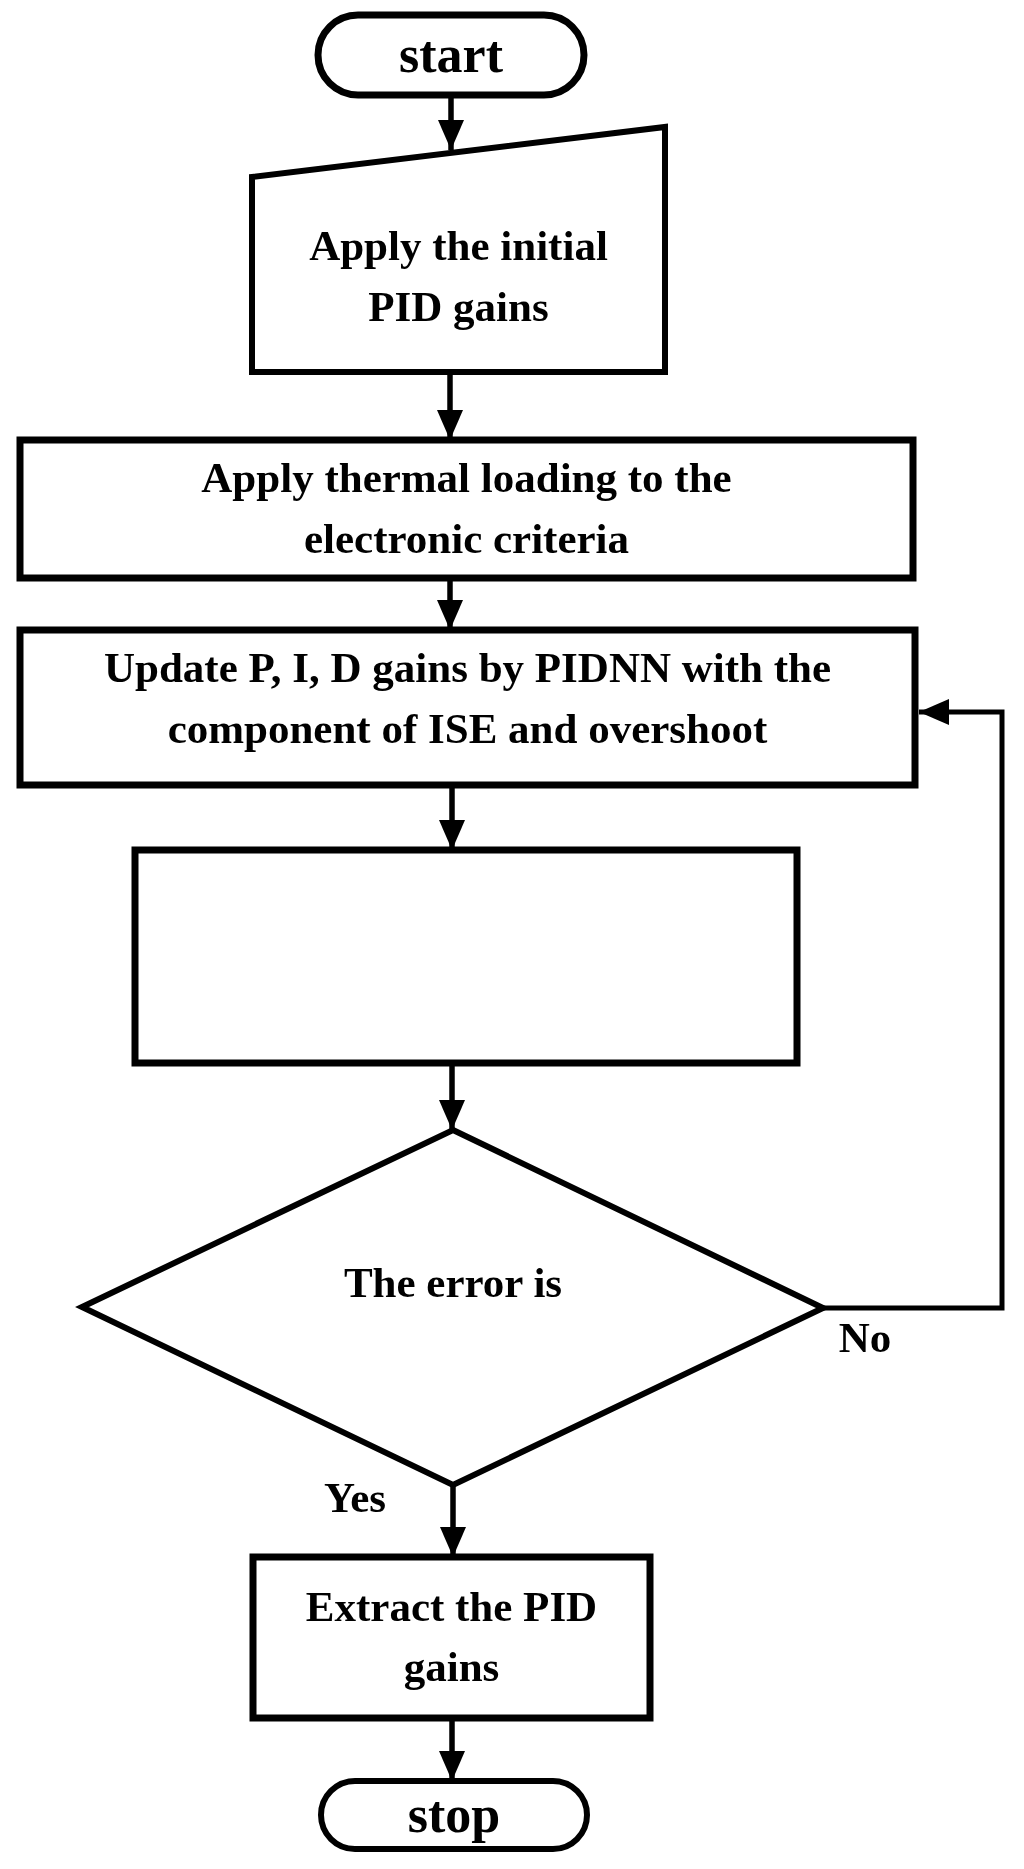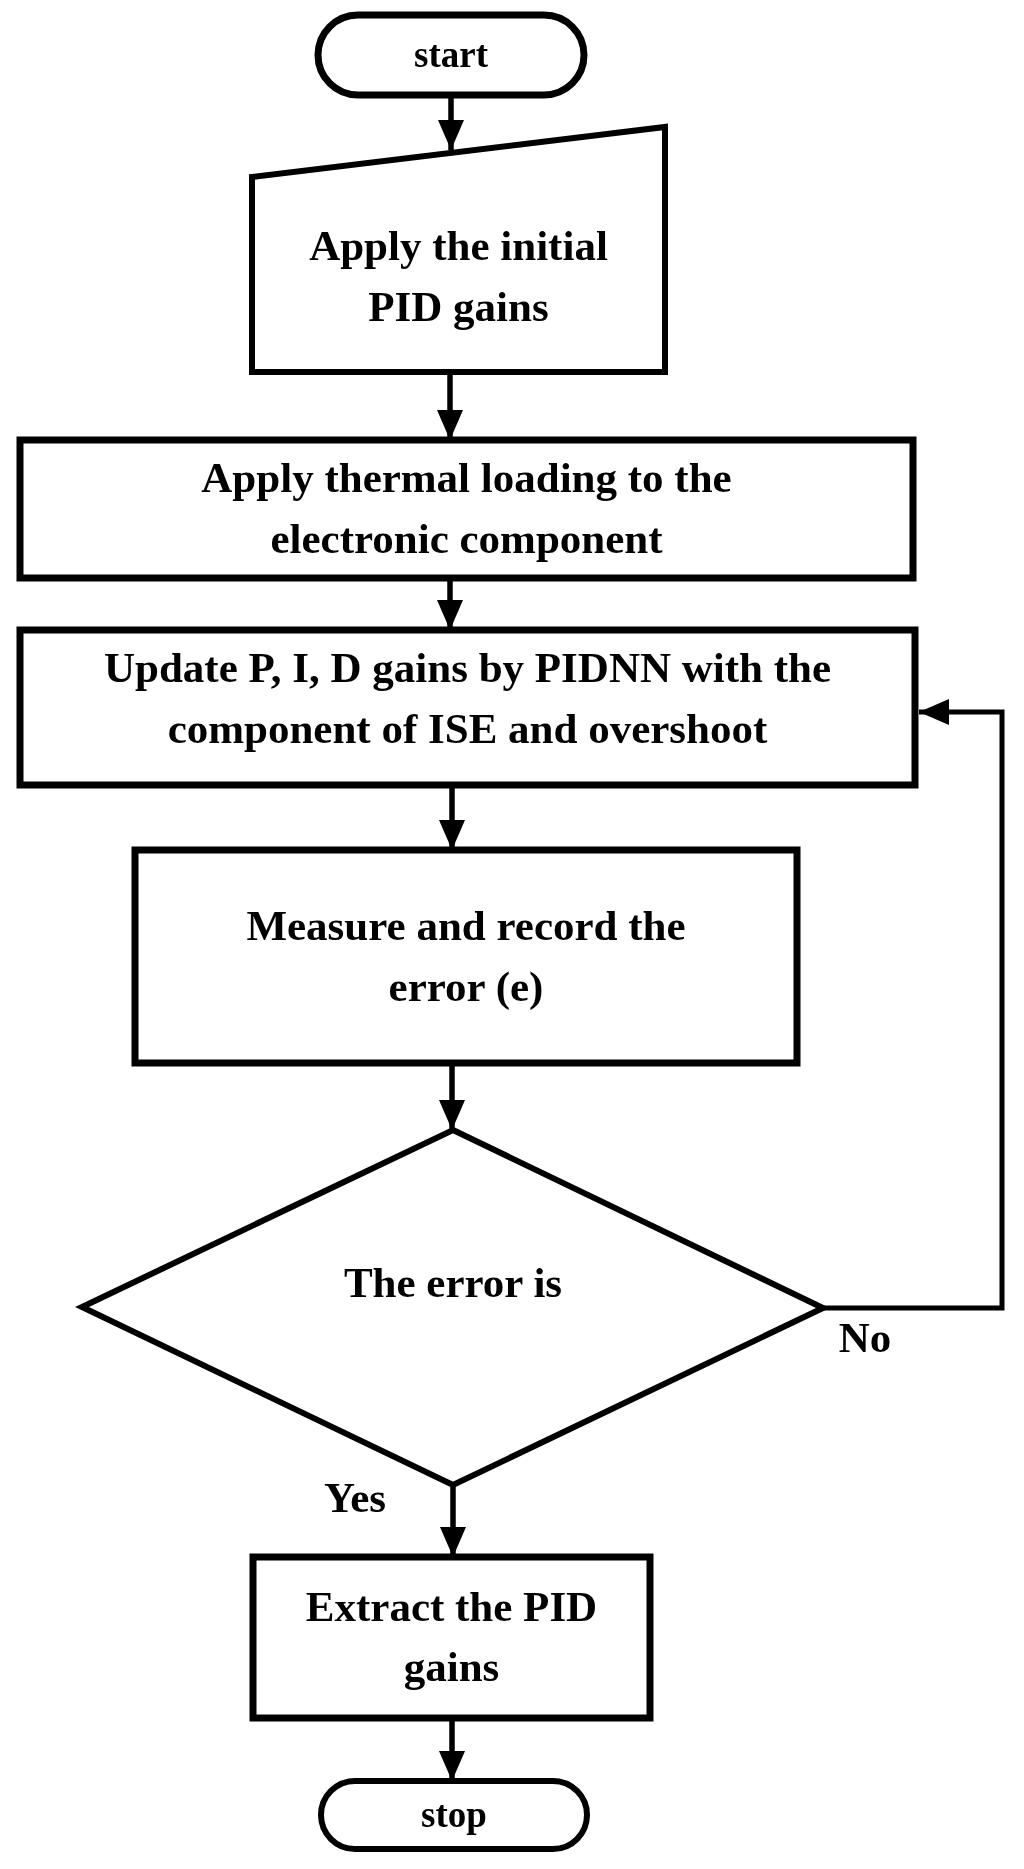--- a/index.html
+++ b/index.html
@@ -22,21 +22,21 @@
   .lbl {
     position: absolute;
     font-family: "Liberation Serif", "DejaVu Serif", serif;
     font-weight: bold;
     color: #000000;
     text-align: center;
     white-space: nowrap;
   }
   .line { display: block; }
   .it { }
-  .fs-terminator { font-size: 37px; }
+  .fs-terminator { font-size: 52px; }
   .fs-box { font-size: 43px; }
   .lh61 .line { line-height: 61px; }
   .lh60 .line { line-height: 60px; }
 </style>
 </head>
 <body>
 
 <div id="stage">
 
   <svg id="shapes" width="1024" height="1869" viewBox="0 0 1024 1869">
@@ -81,32 +81,28 @@
 
   <div class="lbl fs-terminator" style="left:318px; top:15px; width:266px; line-height:80px;">start</div>
 
   <div class="lbl fs-box lh61" style="left:252px; top:215px; width:413px;">
     <span class="line">Apply the initial</span>
     <span class="line">PID gains</span>
   </div>
 
   <div class="lbl fs-box lh61" style="left:20px; top:447px; width:893px;">
     <span class="line">Apply thermal loading to the</span>
-    <span class="line">electronic component</span>
+    <span class="line">electronic criteria</span>
   </div>
 
   <div class="lbl fs-box lh61" style="left:20px; top:637px; width:895px;">
     <span class="line">Update P, I, D gains by PIDNN with the</span>
     <span class="line"><span>component of </span><span class="it">ISE</span><span> and </span><span class="it">overshoot</span></span>
   </div>
 
-  <div class="lbl fs-box lh61" style="left:135px; top:895px; width:662px;">
-    <span class="line">Measure and record the</span>
-    <span class="line">error (e)</span>
-  </div>
 
   <div class="lbl fs-box lh60" style="left:153px; top:1253px; width:600px;">
     <span class="line">The error is</span>
   </div>
 
   <div class="lbl fs-box" style="left:275px; top:1468px; width:160px; line-height:60px;">Yes</div>
 
   <div class="lbl fs-box" style="left:795px; top:1310px; width:140px; line-height:56px;">No</div>
 
   <div class="lbl fs-terminator" style="left:321px; top:1781px; width:266px; line-height:68px;">stop</div>

